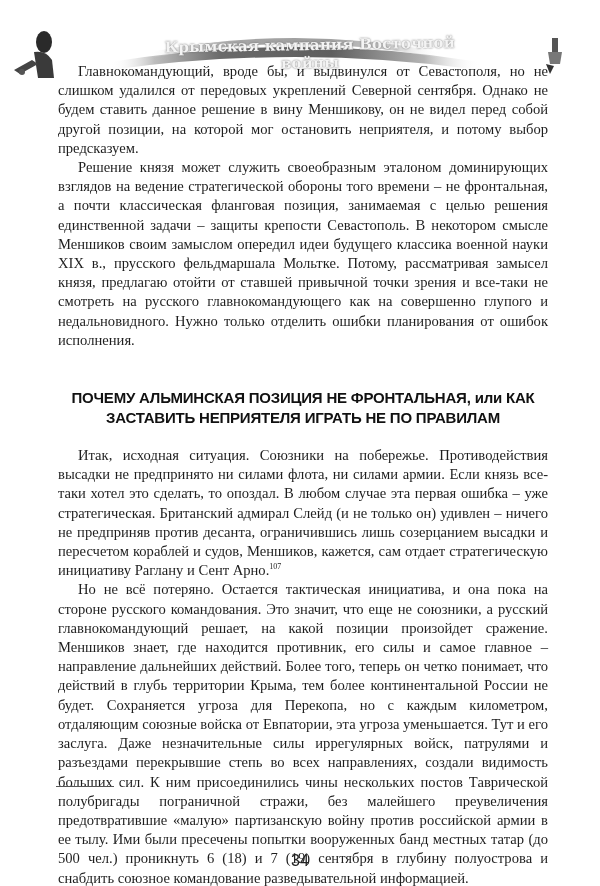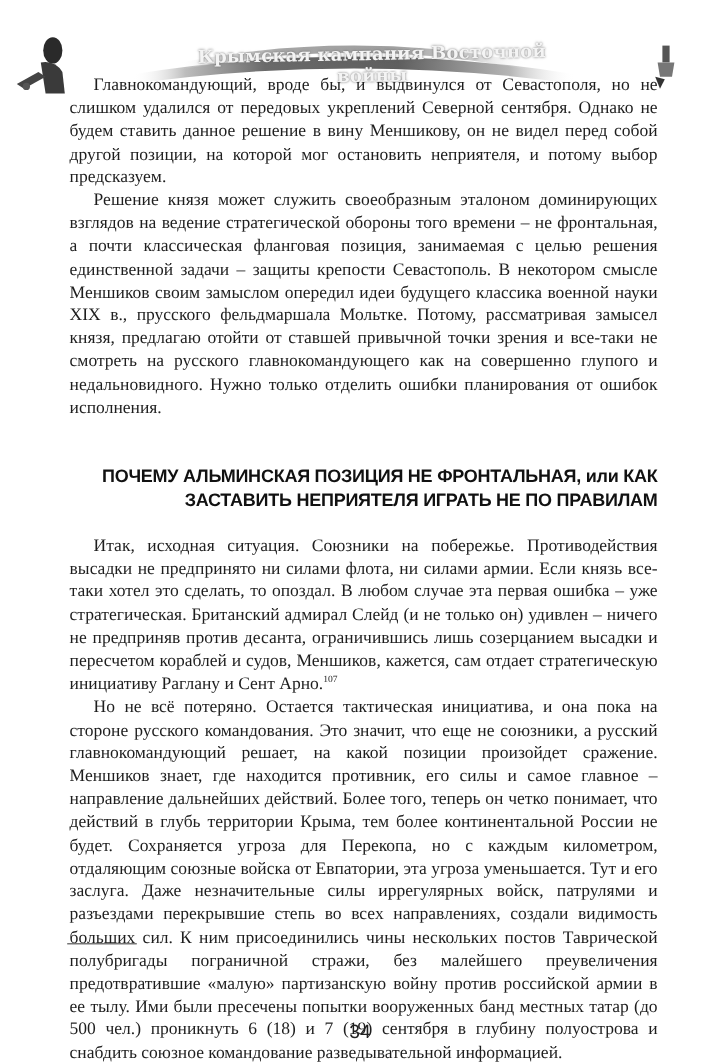--- a/index.html
+++ b/index.html
@@ -5,21 +5,21 @@
     html, body { margin: 0; padding: 0; background: #ffffff; }
     body { width: 600px; height: 886px; position: relative; overflow: hidden; font-family: "DejaVu Serif", serif; color: #1e1e1e; }
     .header { position: absolute; left: 0; top: 0; width: 600px; height: 80px; }
     .banner { position: absolute; left: 110px; top: 32px; width: 370px; height: 38px; }
     .banner svg { position: absolute; left: 0; top: 0; }
     .banner-title { position: absolute; left: 50px; top: 4px; width: 300px; text-align: center; font-family: "DejaVu Serif", serif; font-weight: bold; font-size: 15px; color: #f4f4f4; letter-spacing: 0.2px; transform: rotate(-1deg); text-shadow: 0 0 2px #666; }
     .figure-left { position: absolute; left: 12px; top: 30px; width: 46px; height: 50px; }
     .figure-right { position: absolute; left: 540px; top: 34px; width: 30px; height: 42px; }
     .body-text { position: absolute; left: 58px; top: 62px; width: 490px; font-size: 12.4px; line-height: 19.2px; text-align: justify; font-family: "Liberation Serif", serif; font-size: 14.6px; }
     .body-text p { margin: 0; text-indent: 20px; }
-    .heading { font-family: "Liberation Sans", sans-serif; font-weight: bold; font-size: 15px; line-height: 20px; margin: 38px 0 18px 0 !important; text-indent: 0 !important; text-align: right; color: #111; letter-spacing: -0.2px; }
+    .heading { font-family: "Liberation Sans", sans-serif; font-weight: bold; font-size: 15px; line-height: 20px; margin: 38px 0 18px 0 !important; text-indent: 0 !important; text-align: center; color: #111; letter-spacing: -0.2px; }
     sup { font-size: 8px; line-height: 0; vertical-align: 6px; }
     .footnotes { position: absolute; left: 56px; top: 790px; width: 494px; font-family: "Liberation Sans", sans-serif; font-size: 11.3px; line-height: 13px; color: #333; }
     .fn-rule { position: absolute; left: 56px; top: 786px; width: 58px; height: 1px; background: #555; }
     .fn { display: flex; margin-bottom: 1px; }
     .fn-num { width: 14px; flex: none; font-size: 7px; line-height: 10px; vertical-align: top; }
     .page-number { position: absolute; left: 0; width: 600px; top: 852px; text-align: center; font-family: "Liberation Sans", sans-serif; font-size: 16px; color: #222; }
   </style>
 </head>
 <body>
 

